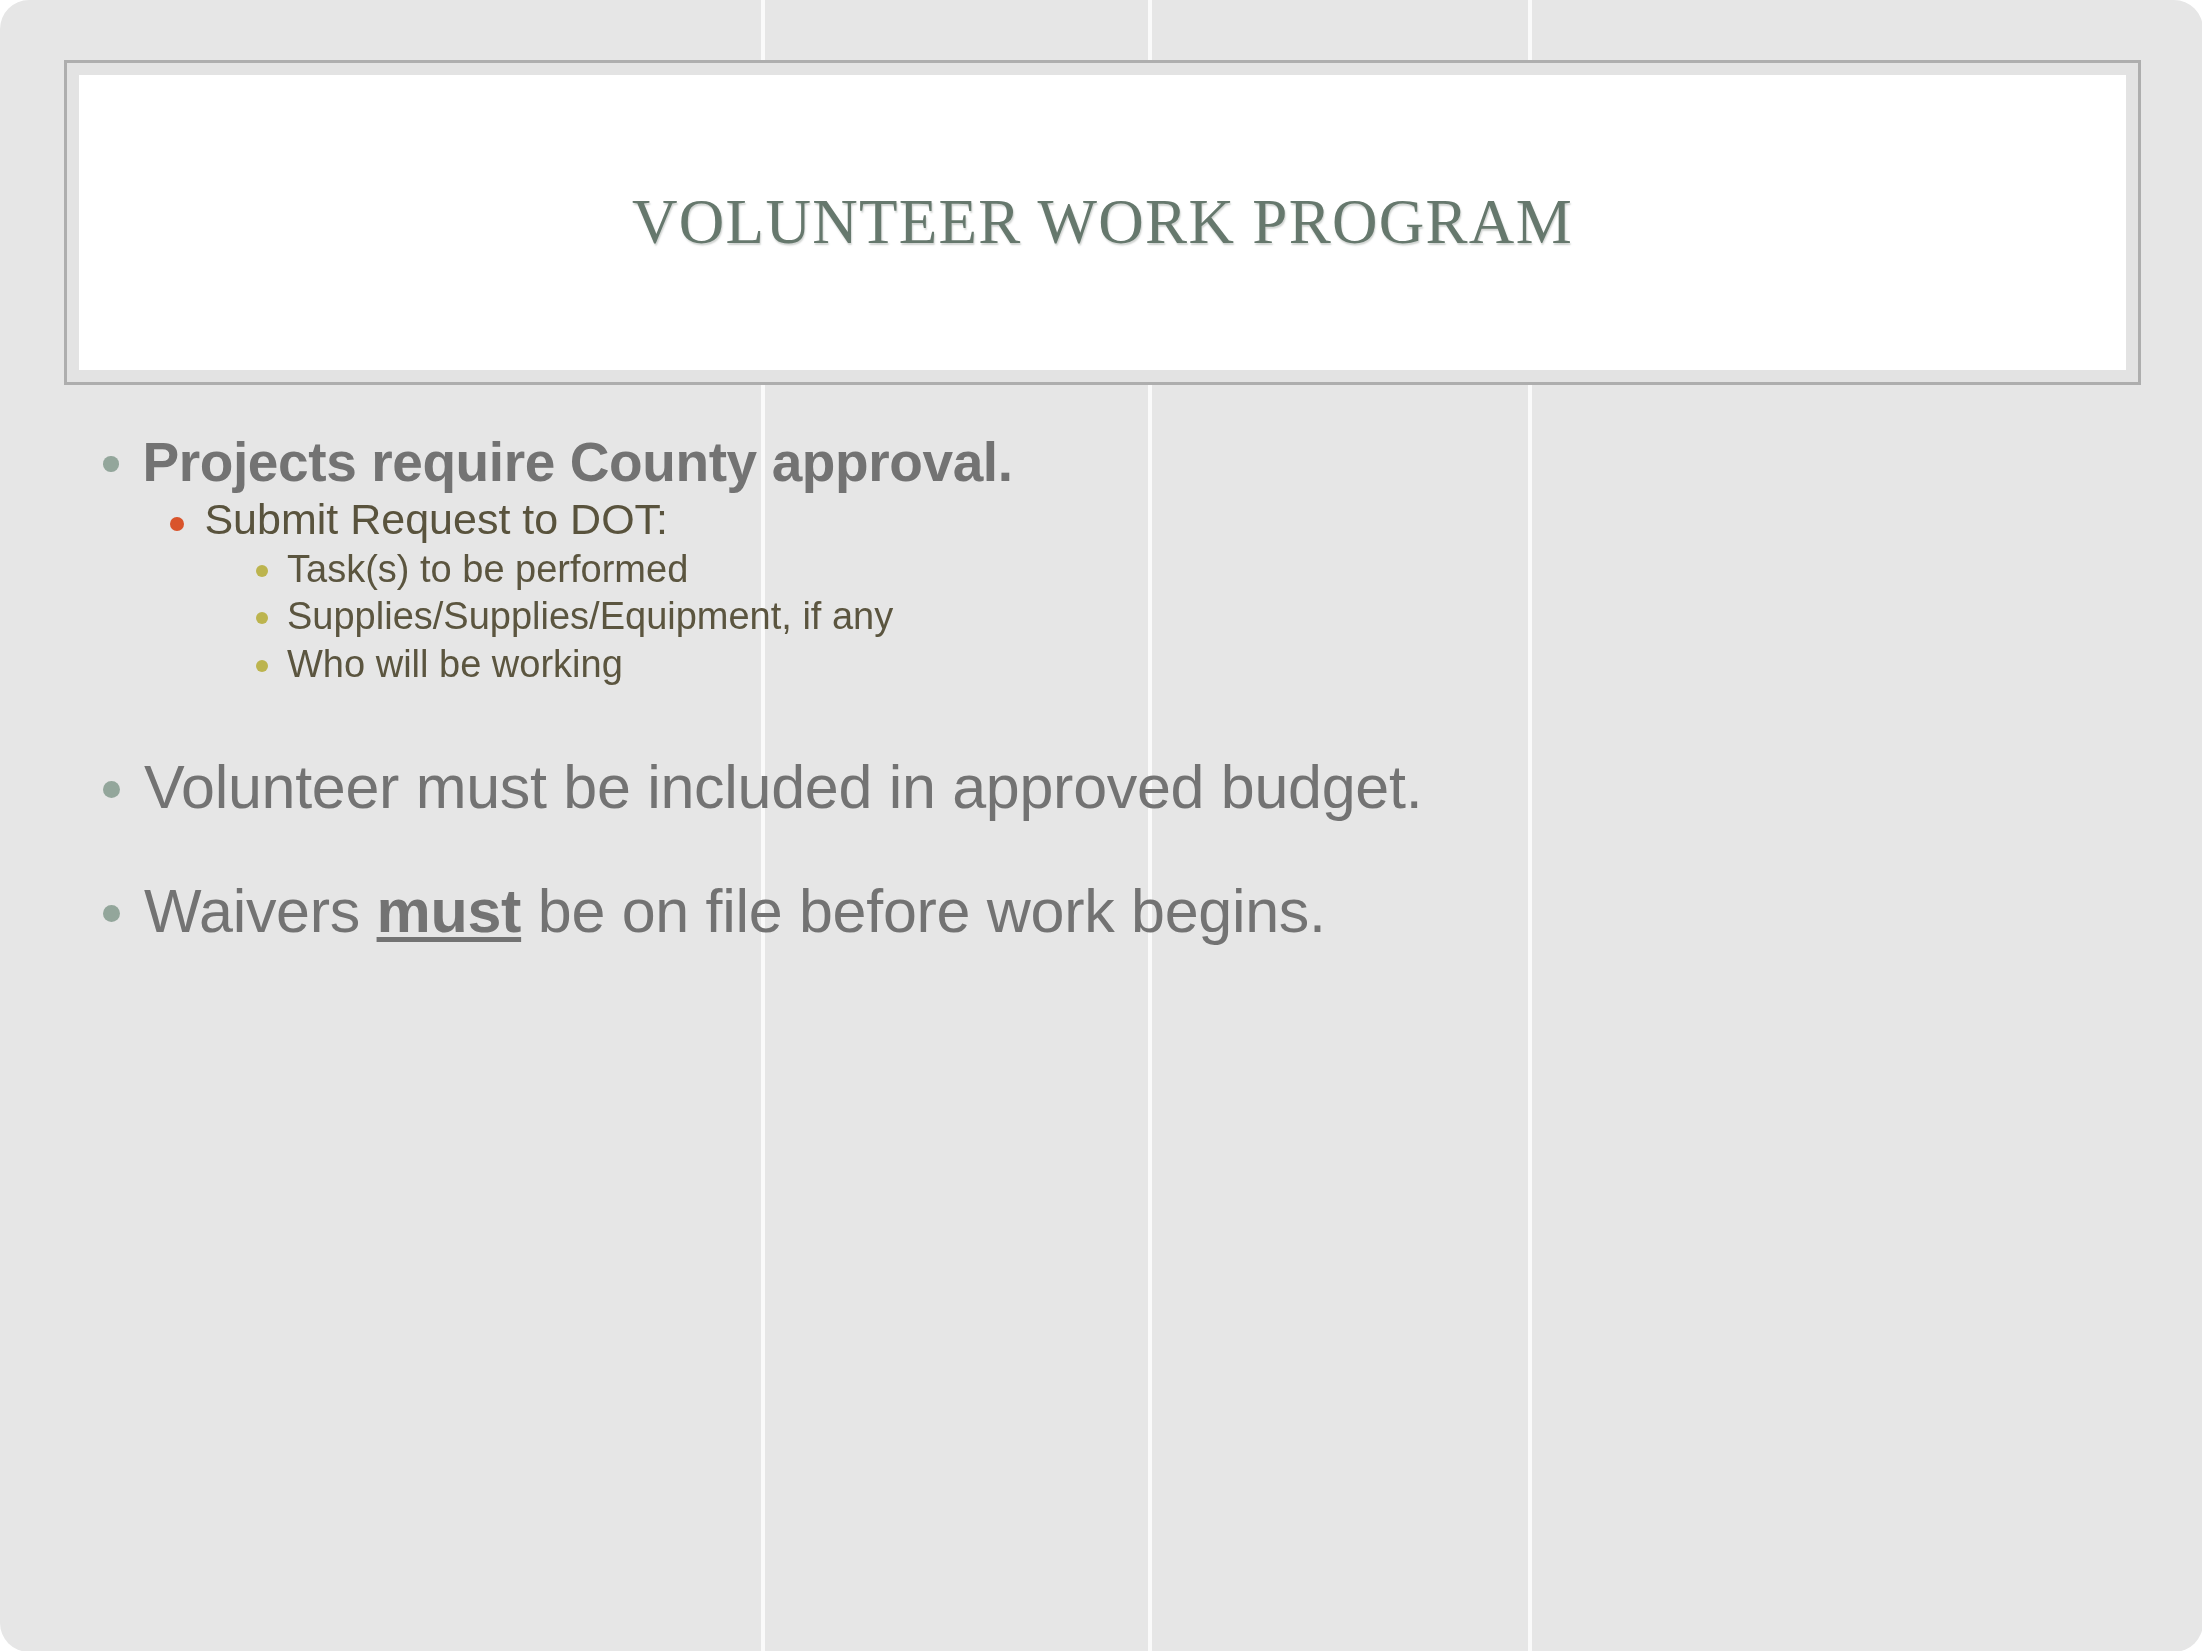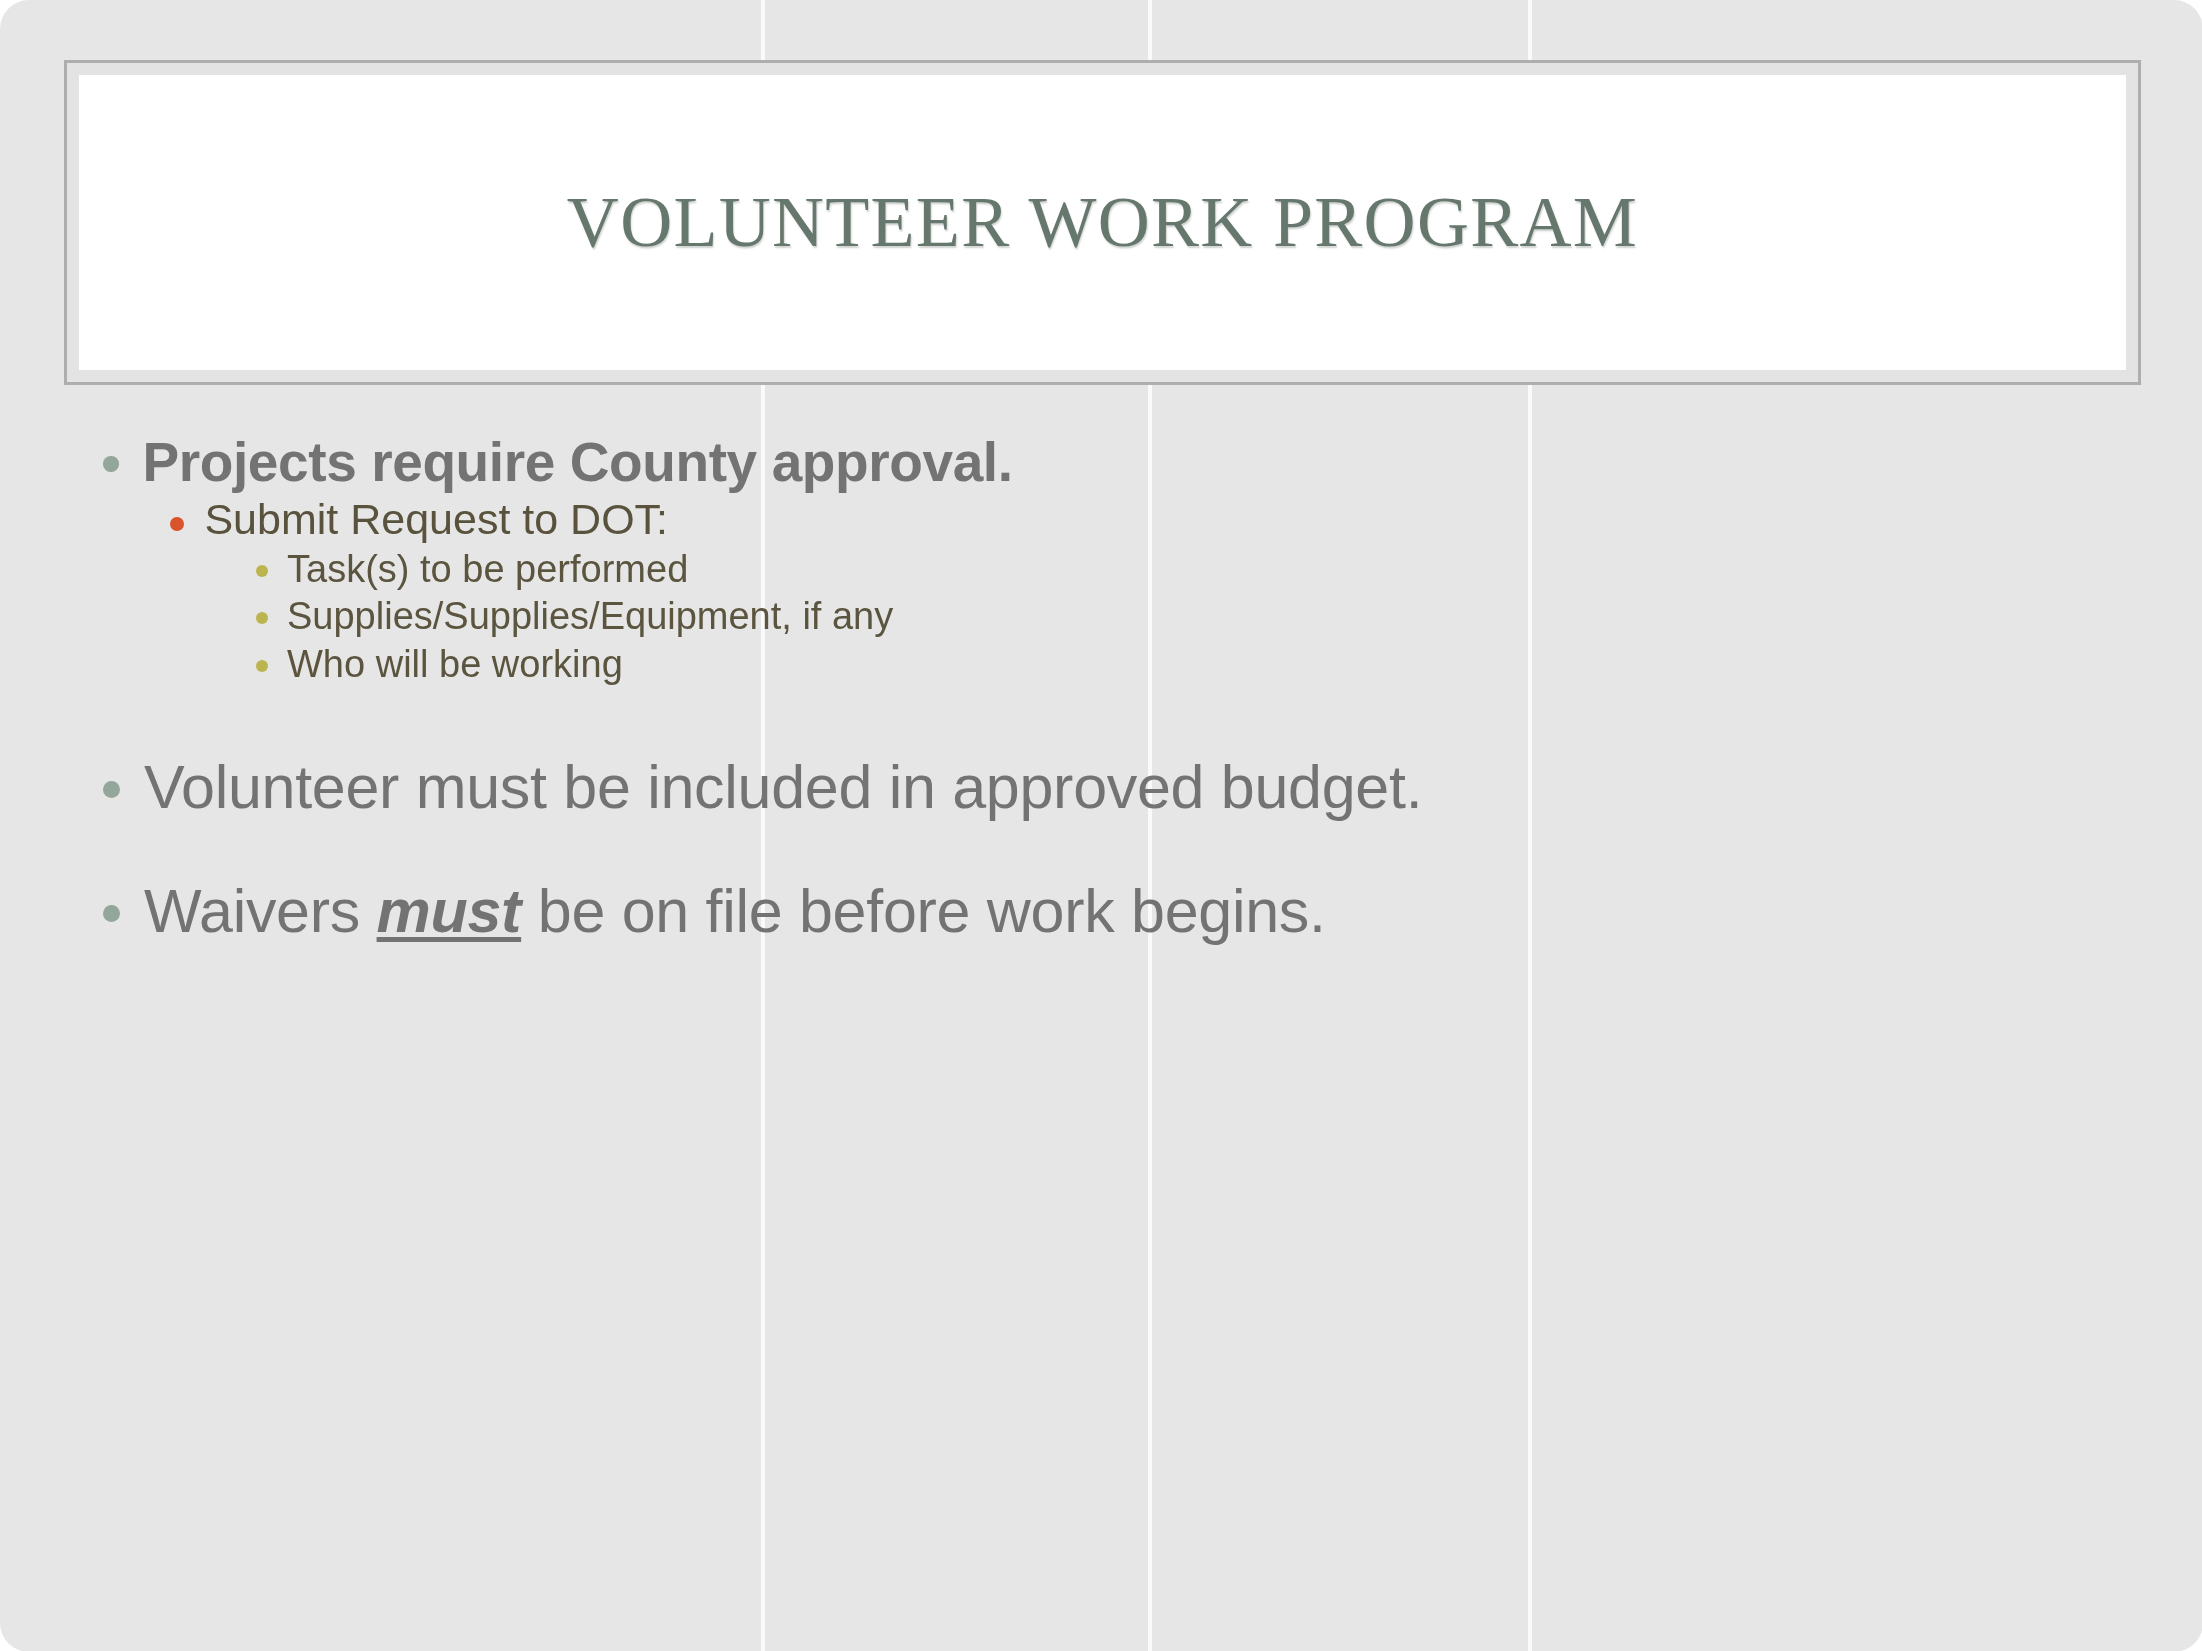--- a/index.html
+++ b/index.html
@@ -56,21 +56,21 @@
     height: 100%;
     box-sizing: border-box;
     background: #ffffff;
     display: flex;
     align-items: center;
     justify-content: center;
   }
 
   #title-text {
     font-family: "Liberation Serif", "DejaVu Serif", serif;
-    font-size: 72px;
+    font-size: 63px;
     line-height: 1.05;
     letter-spacing: 1.3px;
     color: #66786d;
     text-transform: uppercase;
     font-variant: small-caps;
     white-space: nowrap;
     text-shadow: 0.9px 1.7px 1.7px rgba(120,130,124,0.35);
   }
 
   
@@ -149,21 +149,20 @@
     font-size: 38px;
     line-height: 1.25;
     color: #5b553f;
   }
 
   .sp-after-group { height: 64px; }
   .sp-between-main { height: 26px; }
 
   .u-must {
     font-weight: bold;
-    font-style: italic;
     text-decoration: underline;
     text-underline-offset: 5.2px;
     text-decoration-thickness: 5.2px;
   }
 </style>
 </head>
 <body>
 
 <div id="slide" style="background: rgb(230, 230, 230);">
 

